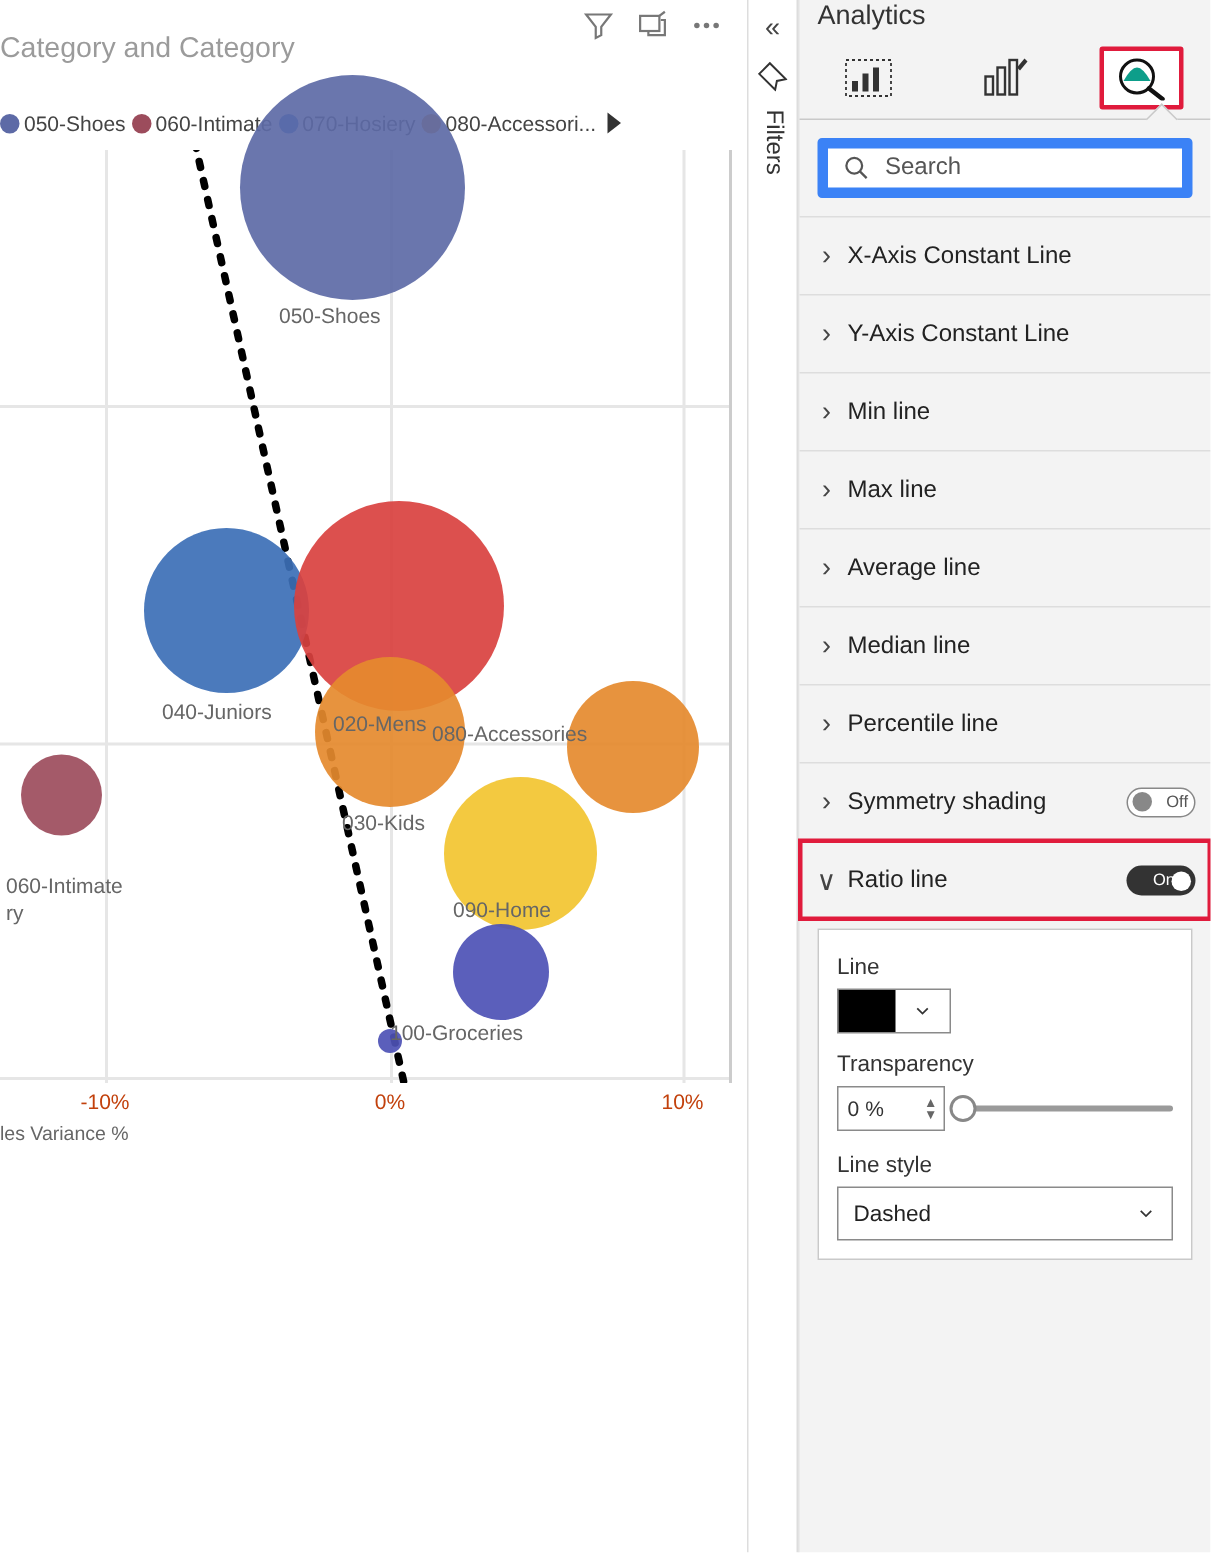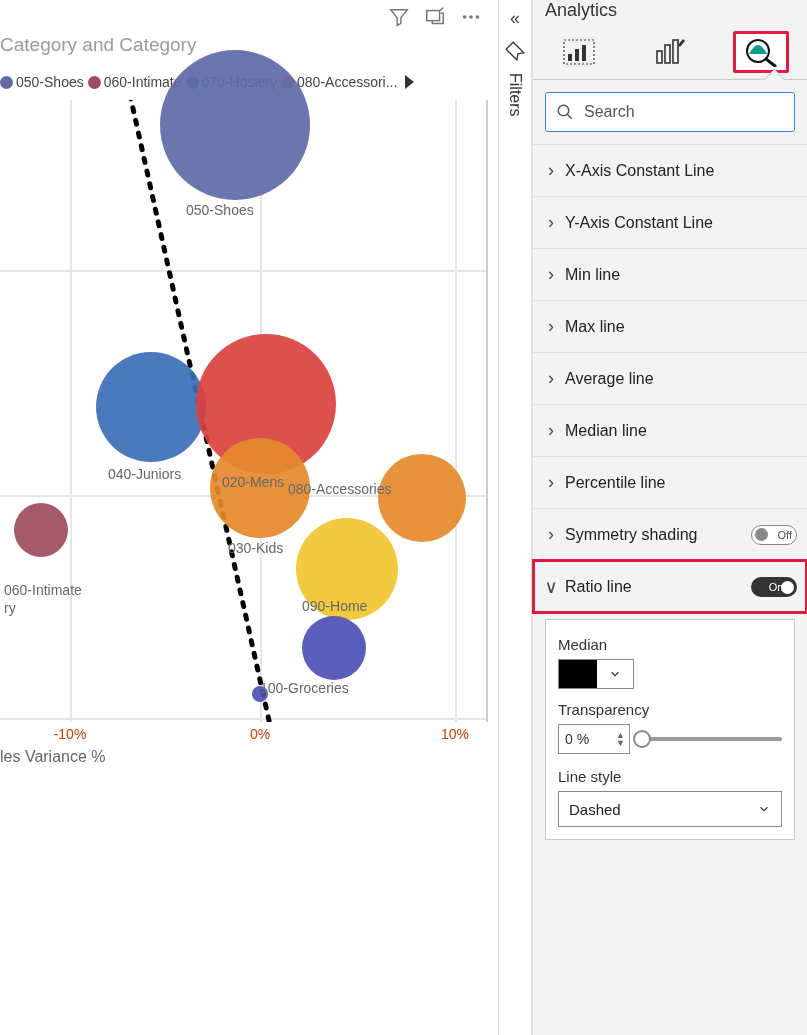--- a/index.html
+++ b/index.html
@@ -24,21 +24,21 @@
   .chart-toolbar {
     position: absolute;
     right: 8px; top: 6px;
     display: flex;
     gap: 14px;
     color: #777;
   }
   .chart-toolbar svg { display:block; }
   .chart-title {
     position: absolute;
-    left: 0; top: 34px;
+    left: 0; top: 22px;
     font-size: 19px;
     color: #9b9b9b;
   }
   .legend {
     position: absolute;
     left: 0; top: 74px;
     display: flex;
     align-items: center;
     gap: 4px;
     font-size: 14px;
@@ -88,21 +88,21 @@
     left:0; top:726px;
     width:488px;
     height:20px;
     color:#c2410c;
     font-size:14px;
   }
   .xticks span { position:absolute; transform:translateX(-50%); }
   .xlabel {
     position:absolute;
     left:0; top:748px;
-    font-size:16px;
+    font-size:13px;
     color:#666;
   }
 
   
   .filters-strip {
     position:absolute;
     left: 498px; top:0;
     width:34px;
     height:1035px;
     border-left:1px solid #ddd;
@@ -175,21 +175,21 @@
     right:25px; top:-7px;
     width:14px; height:14px;
     background:#f3f3f3;
     border-left:1px solid #c9c9c9;
     border-top:1px solid #c9c9c9;
     transform:rotate(45deg);
   }
   .search {
     margin:12px;
     background:#fff;
-    border:1px solid #3b82f6;
+    border:7px solid #3b82f6;
     border-radius:3px;
     height:40px;
     display:flex;
     align-items:center;
     padding:0 10px;
     gap:10px;
     color:#555;
     font-size:16px;
   }
   .acc-list { }
@@ -431,21 +431,21 @@
     </div>
     <div class="acc-item hl">
       <span class="chev">∨</span>
         <span>Ratio line</span>
       <span class="toggle on">
           <span>On</span>
         </span>
     </div>
 
     <div class="acc-body">
-      <div class="lbl">Median</div>
+      <div class="lbl">Line</div>
       <div class="color-pick">
         <div class="sw"></div>
         <div class="dd">
           <svg width="14" height="14" viewBox="0 0 24 24" fill="none" stroke="#333" stroke-width="2">
               <polyline points="6 9 12 15 18 9"></polyline>
             </svg>
         </div>
       </div>
 
       <div class="lbl">Transparency</div>

